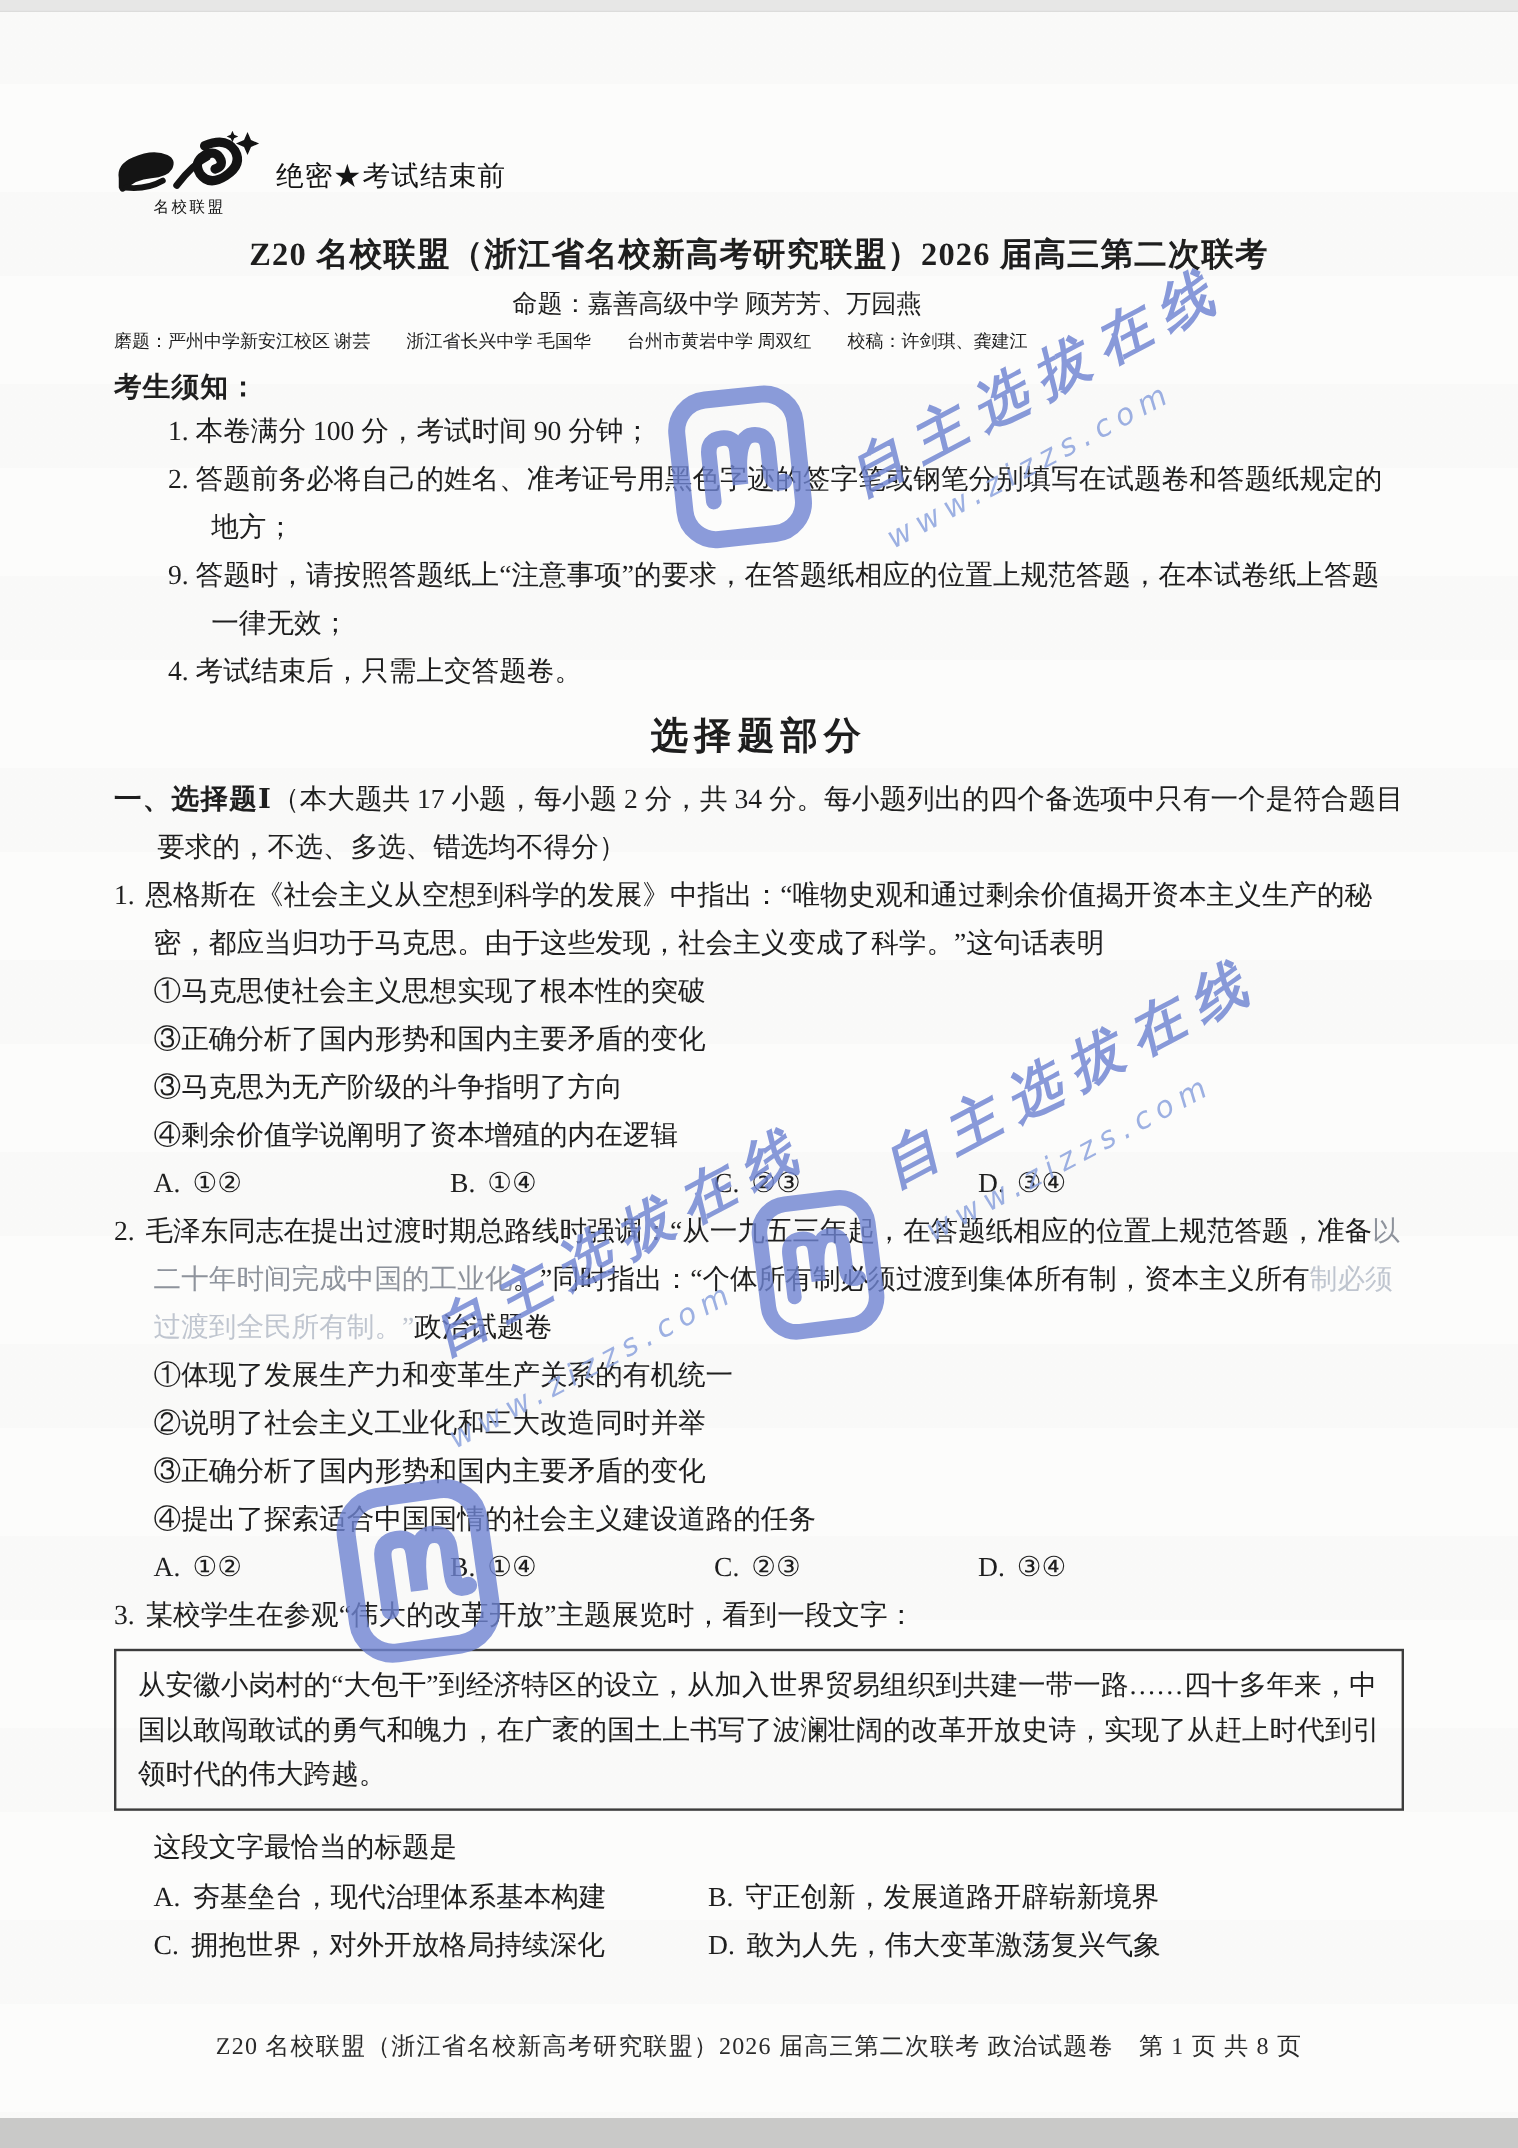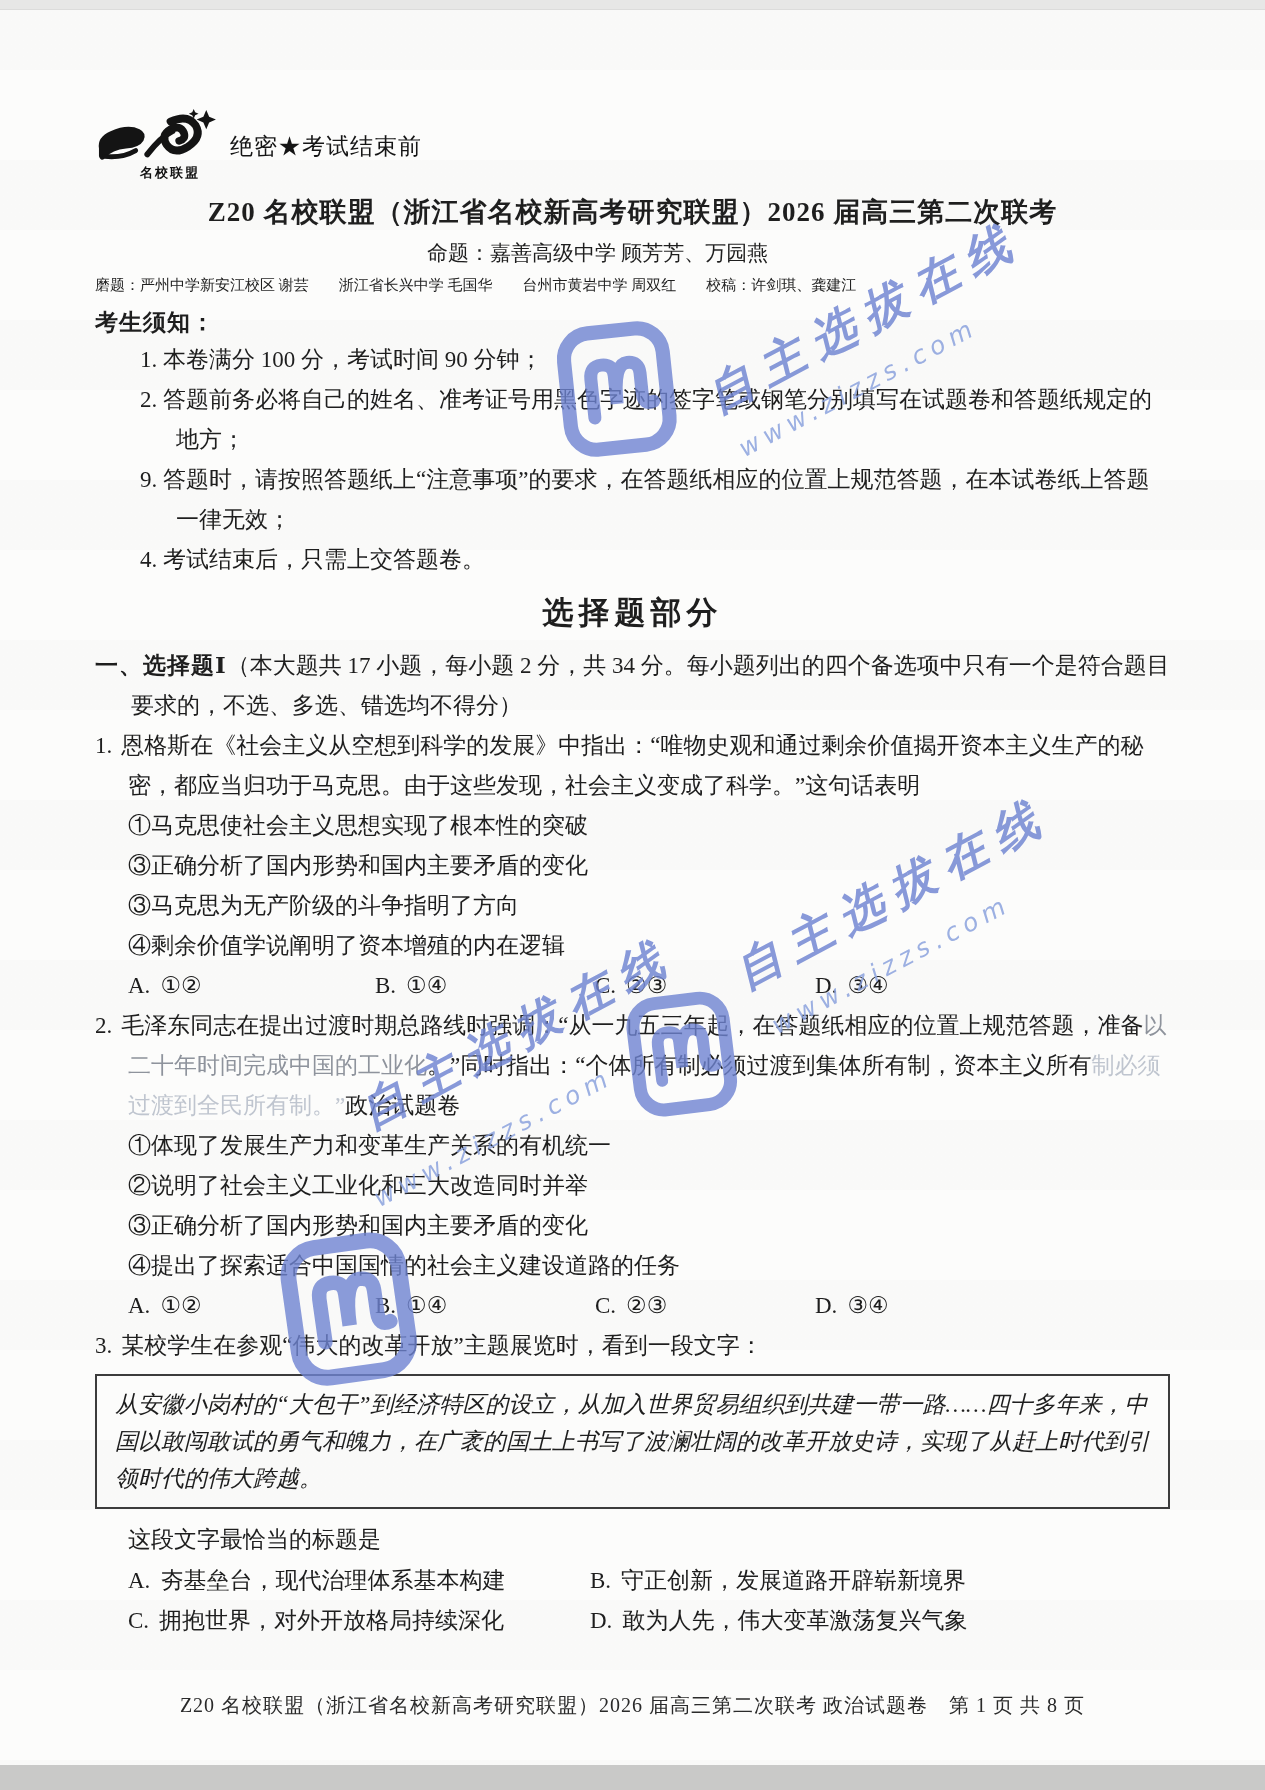--- a/index.html
+++ b/index.html
@@ -16,21 +16,21 @@
     font-family:"Liberation Serif","DejaVu Serif",serif;
     color:#1e1e1e;
   }
   .scan-strip-top{position:absolute;left:0;top:0;width:100%;height:9px;background:#e7e7e6;border-bottom:1px solid #dcdcdb;}
   .scan-strip-bottom{position:absolute;left:0;bottom:0;width:100%;height:25px;background:#c9c9c8;}
 
   
   .header-row{position:absolute;left:92px;top:108px;display:flex;align-items:flex-end;}
   .logo{width:128px;height:72px;position:relative;color:#111;}
   .logo svg{display:block;}
-  .logo-label{position:absolute;left:48px;bottom:-2px;font-family:"Liberation Sans","DejaVu Sans",sans-serif;font-weight:bold;font-size:13px;letter-spacing:2px;color:#111;}
+  .logo-label{position:absolute;left:36px;bottom:-2px;font-family:"Liberation Sans","DejaVu Sans",sans-serif;font-weight:normal;font-size:13px;letter-spacing:2px;color:#111;}
   .security{font-size:23px;letter-spacing:1px;margin-left:10px;padding-bottom:18px;color:#151515;}
 
   .content{position:absolute;left:95px;top:0;width:1075px;padding-top:192px;}
 
   .exam-title{text-align:center;font-size:27px;font-weight:bold;line-height:40px;letter-spacing:1px;}
   .paper-title{text-align:center;font-family:"Liberation Sans","DejaVu Sans",sans-serif;font-weight:900;font-size:40px;line-height:52px;letter-spacing:6px;margin-top:6px;}
   .proposer{text-align:center;font-size:21px;line-height:30px;margin-top:6px;padding-right:70px;}
   .reviewer{font-size:15px;line-height:30px;margin-top:2px;white-space:nowrap;}
 
   .notice-heading{font-size:23px;font-weight:bold;line-height:34px;margin-top:6px;letter-spacing:1px;}
@@ -47,21 +47,21 @@
   .q-sub{margin-left:33px;}
   .opts{margin-left:33px;display:flex;}
   .opts .opt:nth-child(1){flex:0 0 247px;}
   .opts .opt:nth-child(2){flex:0 0 220px;}
   .opts .opt:nth-child(3){flex:0 0 220px;}
   .opt-label{margin-right:10px;}
   .opts2{margin-left:33px;display:grid;grid-template-columns:462px auto;}
   .fade-light{color:#8e939c;}
   .fade-heavy{color:#bfc5cf;}
 
-  .passage-box{border:2px solid #3c3c3c;margin:8px 0 10px 0;padding:10px 18px;font-size:23px;line-height:37px;font-style:italic;}
+  .passage-box{border:2px solid #3c3c3c;margin:8px 0 10px 0;padding:10px 18px;font-size:23px;line-height:37px;}
   .q-prompt{margin-left:33px;font-size:23px;line-height:42px;}
 
   .footer{position:absolute;left:0;top:1692px;width:100%;text-align:center;font-size:20px;color:#2a2a2a;letter-spacing:1px;}
 
   
   .wm{position:absolute;pointer-events:none;color:#6f84d2;z-index:5;}
   .wm-text{position:absolute;font-family:"DejaVu Sans",sans-serif;font-style:italic;font-weight:700;font-size:46px;letter-spacing:12px;transform:rotate(-28deg);opacity:.82;white-space:nowrap;}
   .wm-url{position:absolute;font-family:"DejaVu Sans",sans-serif;font-style:italic;font-size:25px;letter-spacing:6px;transform:rotate(-28deg);color:#8ca3de;opacity:.85;white-space:nowrap;}
   .wm-logo{position:absolute;opacity:.8;}
   .wm1{left:540px;top:215px;width:570px;height:330px;}

